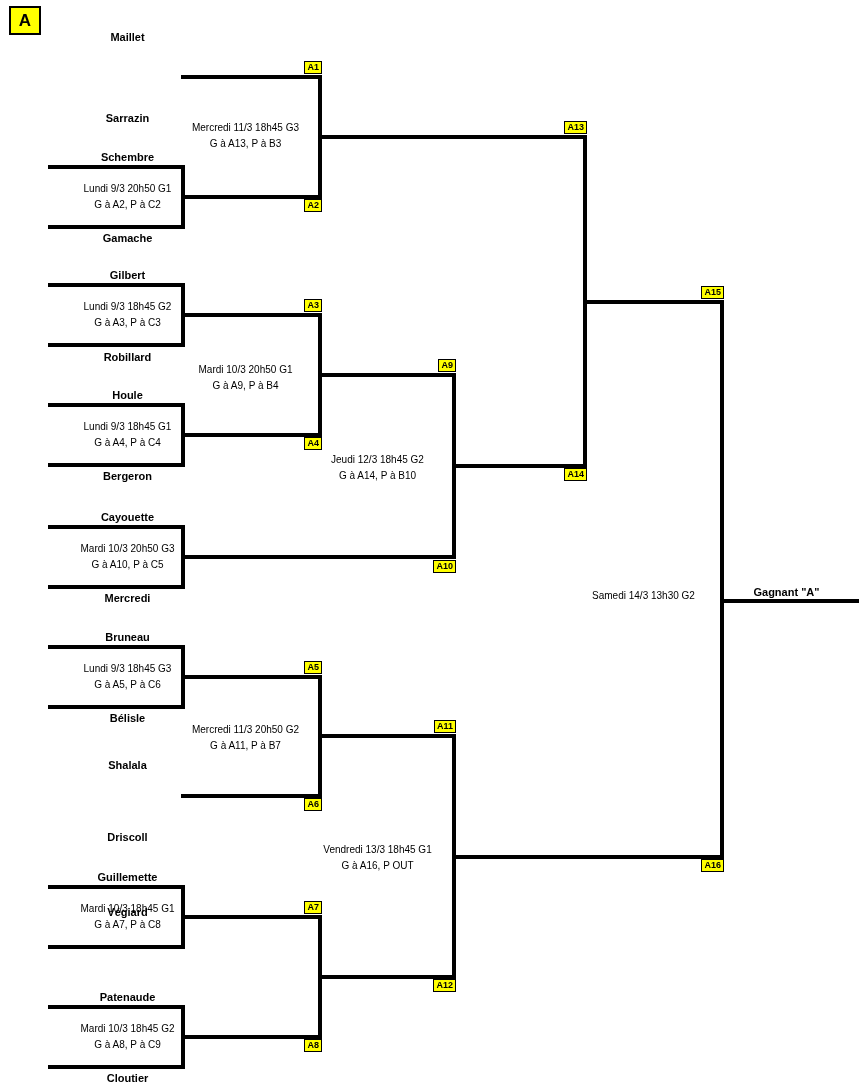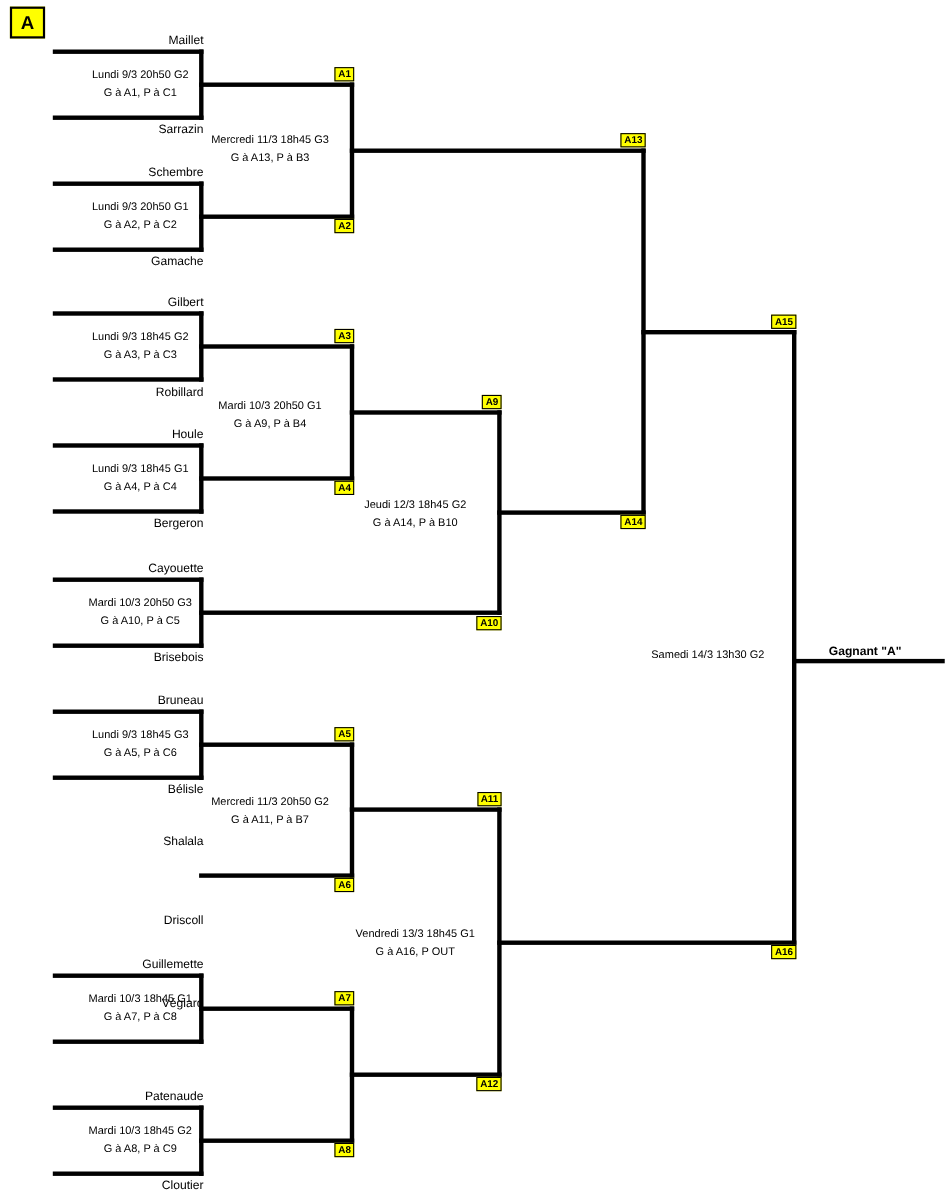--- a/index.html
+++ b/index.html
@@ -11,22 +11,22 @@
   .h { position:absolute; height:4px; background:var(--ln); }
   .v { position:absolute; width:4px; background:var(--ln); }
   .match {
     position:absolute; left:48px; width:137px; height:64px; box-sizing:border-box;
     border:4px solid var(--ln); border-left:none;
     display:flex; flex-direction:column; justify-content:center; align-items:center;
     padding-left:26px;
   }
   .sched { font-size:10px; line-height:16px; white-space:nowrap; }
   .pname {
-    position:absolute; left:70px; width:115px; text-align:right;
-    font-weight:normal; font-size:11px; line-height:14px; white-space:nowrap;
+    position:absolute; left:70px; width:115px; text-align:center;
+    font-weight:bold; font-size:11px; line-height:14px; white-space:nowrap;
   }
   .slot {
     position:absolute; background:var(--hl); border:1px solid var(--ln);
     font-weight:bold; font-size:9px; line-height:11px; padding:0 2px; text-align:left;
   }
   .gtext { position:absolute; width:135px; text-align:center; font-size:10px; line-height:16px; }
   .gtext div { white-space:nowrap; }
   .title-box {
     position:absolute; left:9px; top:6px; width:28px; height:25px;
     background:var(--hl); border:2px solid var(--ln);
@@ -41,24 +41,20 @@
 </head>
 <body>
 
 <div id="stage">
 
   <div class="title-box">
     <span>A</span>
   </div>
 
   <div class="pname" style="top:30px">Maillet</div>
-  <div class="match" style="top:45px">
-    <div class="sched">Lundi 9/3 20h50 G2</div>
-    <div class="sched">G à A1, P à C1</div>
-  </div>
   <div class="pname" style="top:111px">Sarrazin</div>
 
   <div class="pname" style="top:150px">Schembre</div>
   <div class="match" style="top:165px">
     <div class="sched">Lundi 9/3 20h50 G1</div>
     <div class="sched">G à A2, P à C2</div>
   </div>
   <div class="pname" style="top:231px">Gamache</div>
 
   <div class="pname" style="top:268px">Gilbert</div>
@@ -73,21 +69,21 @@
     <div class="sched">Lundi 9/3 18h45 G1</div>
     <div class="sched">G à A4, P à C4</div>
   </div>
   <div class="pname" style="top:469px">Bergeron</div>
 
   <div class="pname" style="top:510px">Cayouette</div>
   <div class="match" style="top:525px">
     <div class="sched">Mardi 10/3 20h50 G3</div>
     <div class="sched">G à A10, P à C5</div>
   </div>
-  <div class="pname" style="top:591px">Brisebois</div>
+  <div class="pname" style="top:591px">Mercredi</div>
 
   <div class="pname" style="top:630px">Bruneau</div>
   <div class="match" style="top:645px">
     <div class="sched">Lundi 9/3 18h45 G3</div>
     <div class="sched">G à A5, P à C6</div>
   </div>
   <div class="pname" style="top:711px">Bélisle</div>
 
   <div class="pname" style="top:758px">Shalala</div>
   <div class="pname" style="top:830px">Driscoll</div>

